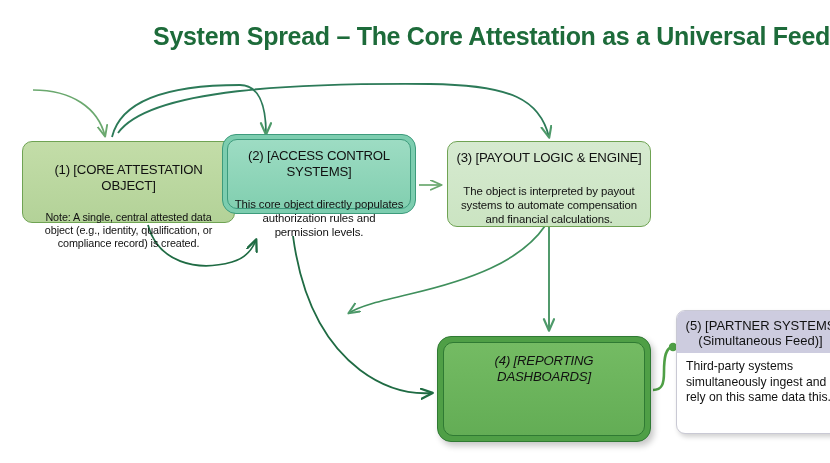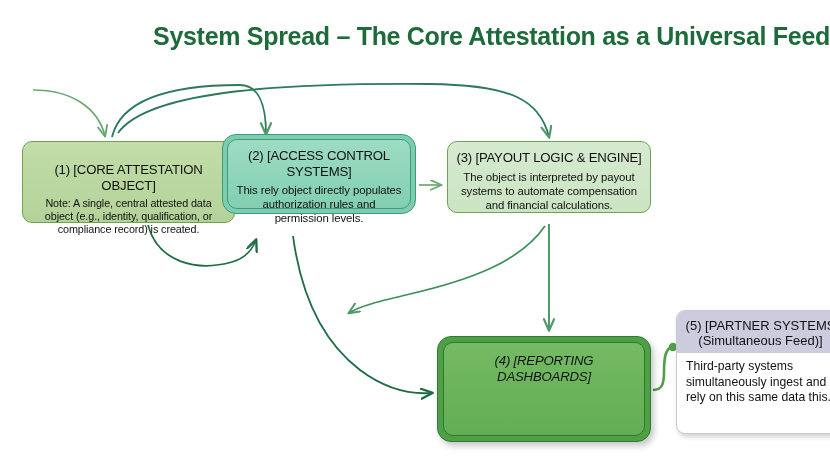--- a/index.html
+++ b/index.html
@@ -45,21 +45,21 @@
   }
   .node .hdr {
     font-size: 13.2px;
     line-height: 15.5px;
     font-weight: normal;
     letter-spacing: -0.2px;
   }
   .node .body {
     font-size: 11.4px;
     line-height: 14px;
-    margin-top: 4px;
+    margin-top: 18px;
     letter-spacing: -0.1px;
   }
 
   
   #node1 {
     left: 22px; top: 141px;
     width: 213px; height: 82px;
     background: linear-gradient(180deg,#c3dda8 0%,#b3d298 100%);
     border: 1.6px solid #6fa353;
     padding: 20px 7px 0 7px;
@@ -80,21 +80,21 @@
     box-sizing: border-box;
     background: linear-gradient(180deg,#9ddcc3 0%,#82cfb0 100%);
     border: 1.4px solid #3d9b7c;
     border-radius: 10px;
     padding: 8px 6px 0 6px;
   }
 
   
   #node3 {
     left: 447px; top: 141px;
-    width: 204px; height: 72px;
+    width: 204px; height: 86px;
     background: linear-gradient(180deg,#d6ead0 0%,#cbe4c2 100%);
     border: 1.6px solid #6fa353;
     padding: 8px 6px 0 6px;
     text-align: center;
   }
 
   
   #node4 {
     left: 437px; top: 336px;
     width: 214px; height: 106px;
@@ -184,21 +184,21 @@
   </svg>
 
   <div class="node" id="node1">
     <div class="hdr">(1) [CORE ATTESTATION OBJECT]</div>
     <div class="body">Note: A single, central attested data object (e.g., identity, qualification, or compliance record) is created.</div>
   </div>
 
   <div class="node" id="node2">
     <div class="inner">
       <div class="hdr">(2) [ACCESS CONTROL SYSTEMS]</div>
-      <div class="body">This rely object directly populates authorization rules and permission levels.</div>
+      <div class="body">This core object directly populates authorization rules and permission levels.</div>
     </div>
   </div>
 
   <div class="node" id="node3">
     <div class="hdr">(3) [PAYOUT LOGIC &amp; ENGINE]</div>
     <div class="body">The object is interpreted by payout systems to automate compensation and financial calculations.</div>
   </div>
 
   <div class="node" id="node4">
     <div class="inner">

